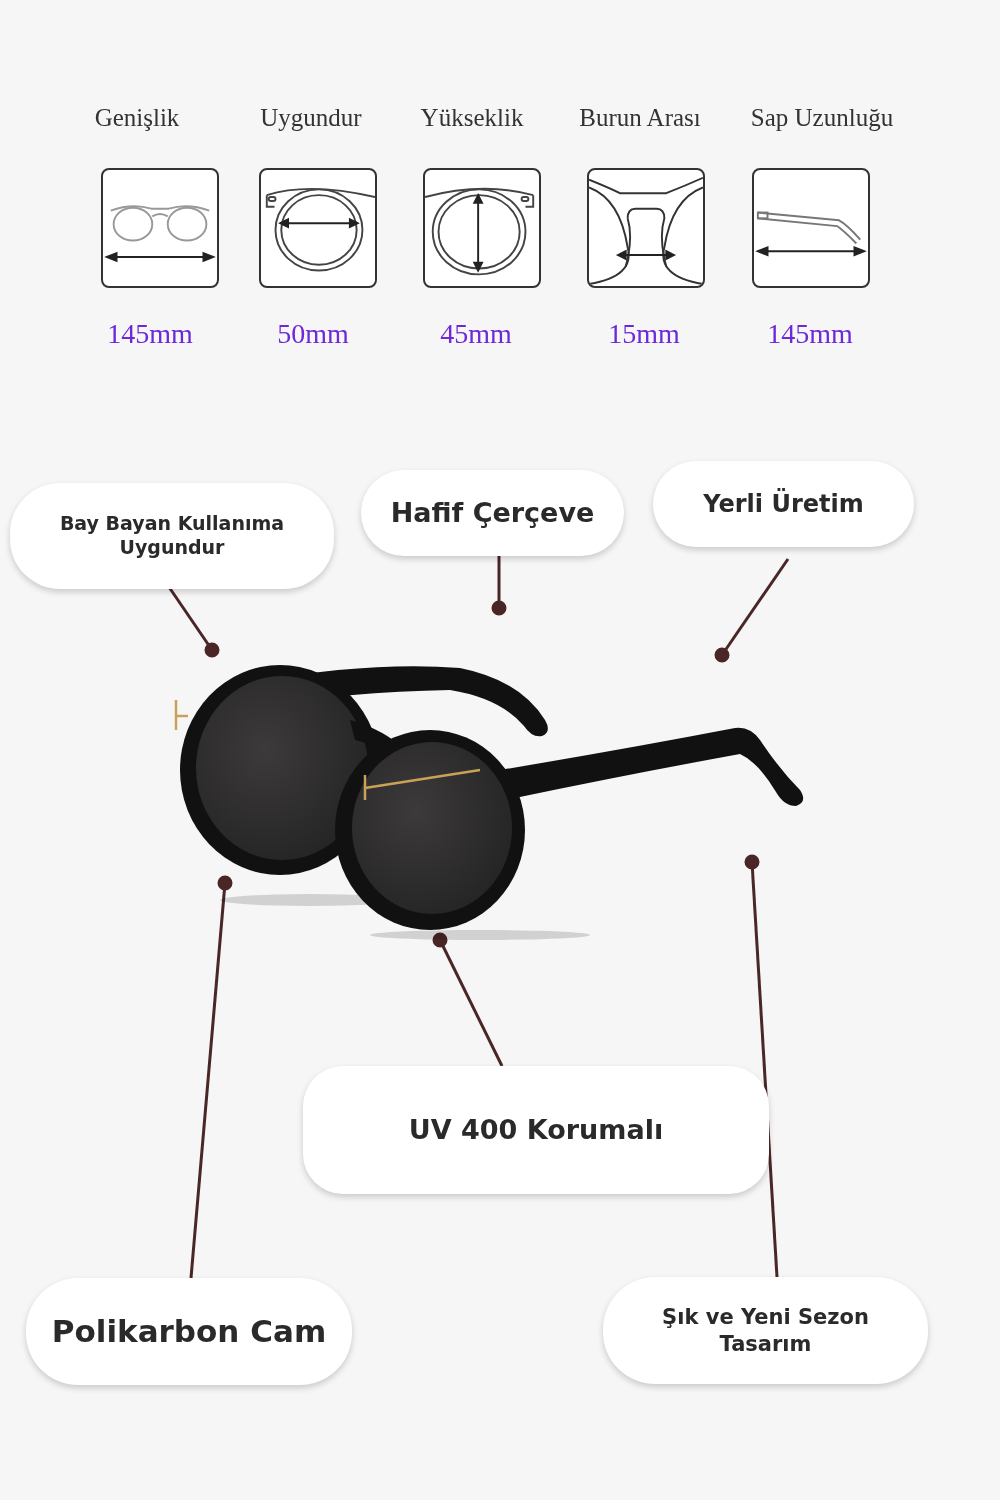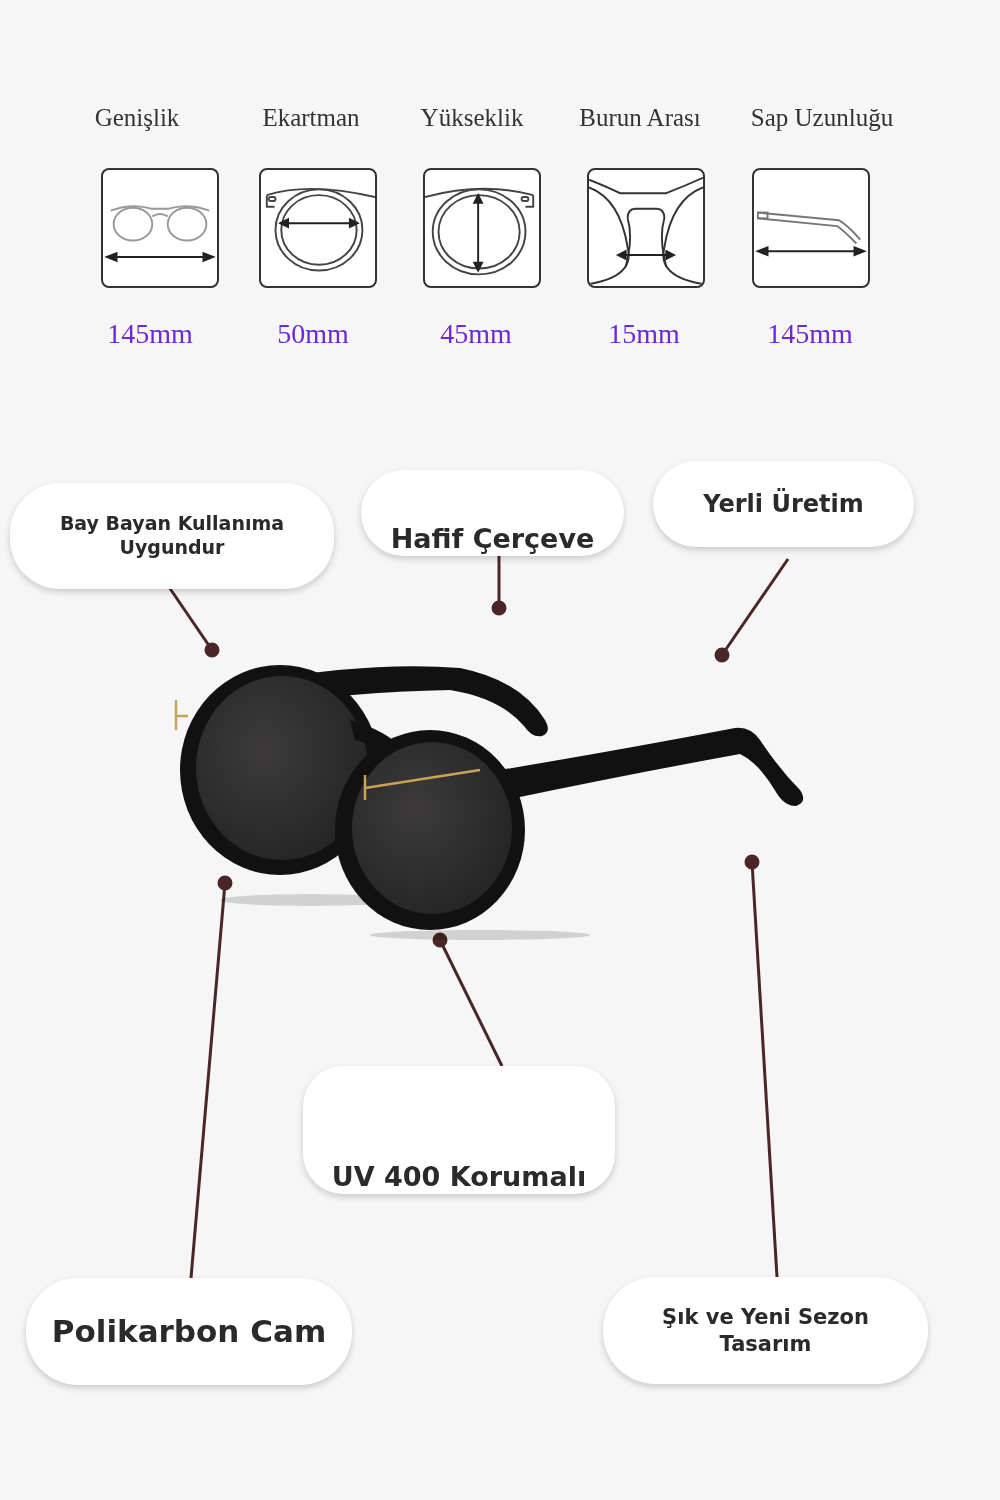--- a/index.html
+++ b/index.html
@@ -10,21 +10,21 @@
   .dim-box svg { width:100%; height:100%; display:block; }
   .bubble { position:absolute; background:#fff; border-radius:50px; box-shadow:0 3px 6px rgba(0,0,0,0.18); display:flex; align-items:center; justify-content:center; text-align:center; color:#2a2a2a; font-family:"DejaVu Sans", sans-serif; font-weight:bold; box-sizing:border-box; padding:0 14px; line-height:1.25; }
   .connectors { position:absolute; left:0; top:0; width:1000px; height:1500px; pointer-events:none; }
   .glasses { position:absolute; left:160px; top:650px; width:680px; height:290px; }
 </style>
 </head>
 <body>
 
 <div>
   <div class="dim-label" style="left:137px">Genişlik</div>
-  <div class="dim-label" style="left:311px">Ekartman</div>
+  <div class="dim-label" style="left:311px">Uygundur</div>
   <div class="dim-label" style="left:472px">Yükseklik</div>
   <div class="dim-label" style="left:640px">Burun Arası</div>
   <div class="dim-label" style="left:822px">Sap Uzunluğu</div>
 
   <div class="dim-box" style="left:101px">
     <svg viewBox="0 0 118 120">
       <g fill="none" stroke="#999" stroke-width="2">
         <path d="M8 42 Q30 34 50 40 L68 40 Q88 34 110 42"></path>
         <ellipse cx="31" cy="56" rx="20" ry="17"></ellipse>
         <ellipse cx="87" cy="56" rx="20" ry="17"></ellipse>
@@ -158,27 +158,27 @@
       <line x1="16" y1="66" x2="28" y2="66"></line>
       <line x1="205" y1="125" x2="205" y2="150"></line>
       <line x1="205" y1="138" x2="320" y2="120"></line>
     </g>
   </svg>
 </div>
 
 <div class="bubble" style="left:10px; top:483px; width:324px; height:106px; font-size:19px;">
   <span>Bay Bayan Kullanıma Uygundur</span>
 </div>
-<div class="bubble" style="left:361px; top:470px; width:263px; height:86px; font-size:27px;align-items:flex-end;">
+<div class="bubble" style="left:361px; top:470px; width:263px; height:86px; font-size:27px;">
   <span>Hafif Çerçeve</span>
 </div>
 <div class="bubble" style="left:653px; top:461px; width:261px; height:86px; font-size:24px;">
   <span>Yerli Üretim</span>
 </div>
-<div class="bubble" style="left:303px; top:1066px; width:312px; height:128px; font-size:27px; border-radius:40px;align-items:flex-end;">
+<div class="bubble" style="left:303px; top:1066px; width:466px; height:128px; font-size:27px; border-radius:40px;">
   <span>UV 400 Korumalı</span>
 </div>
 <div class="bubble" style="left:26px; top:1278px; width:326px; height:107px; font-size:31px; border-radius:52px;">
   <span>Polikarbon Cam</span>
 </div>
 <div class="bubble" style="left:603px; top:1277px; width:325px; height:107px; font-size:21px; border-radius:52px; padding:0 40px;">
   <span>Şık ve Yeni Sezon Tasarım</span>
 </div>
 
 </body></html>

